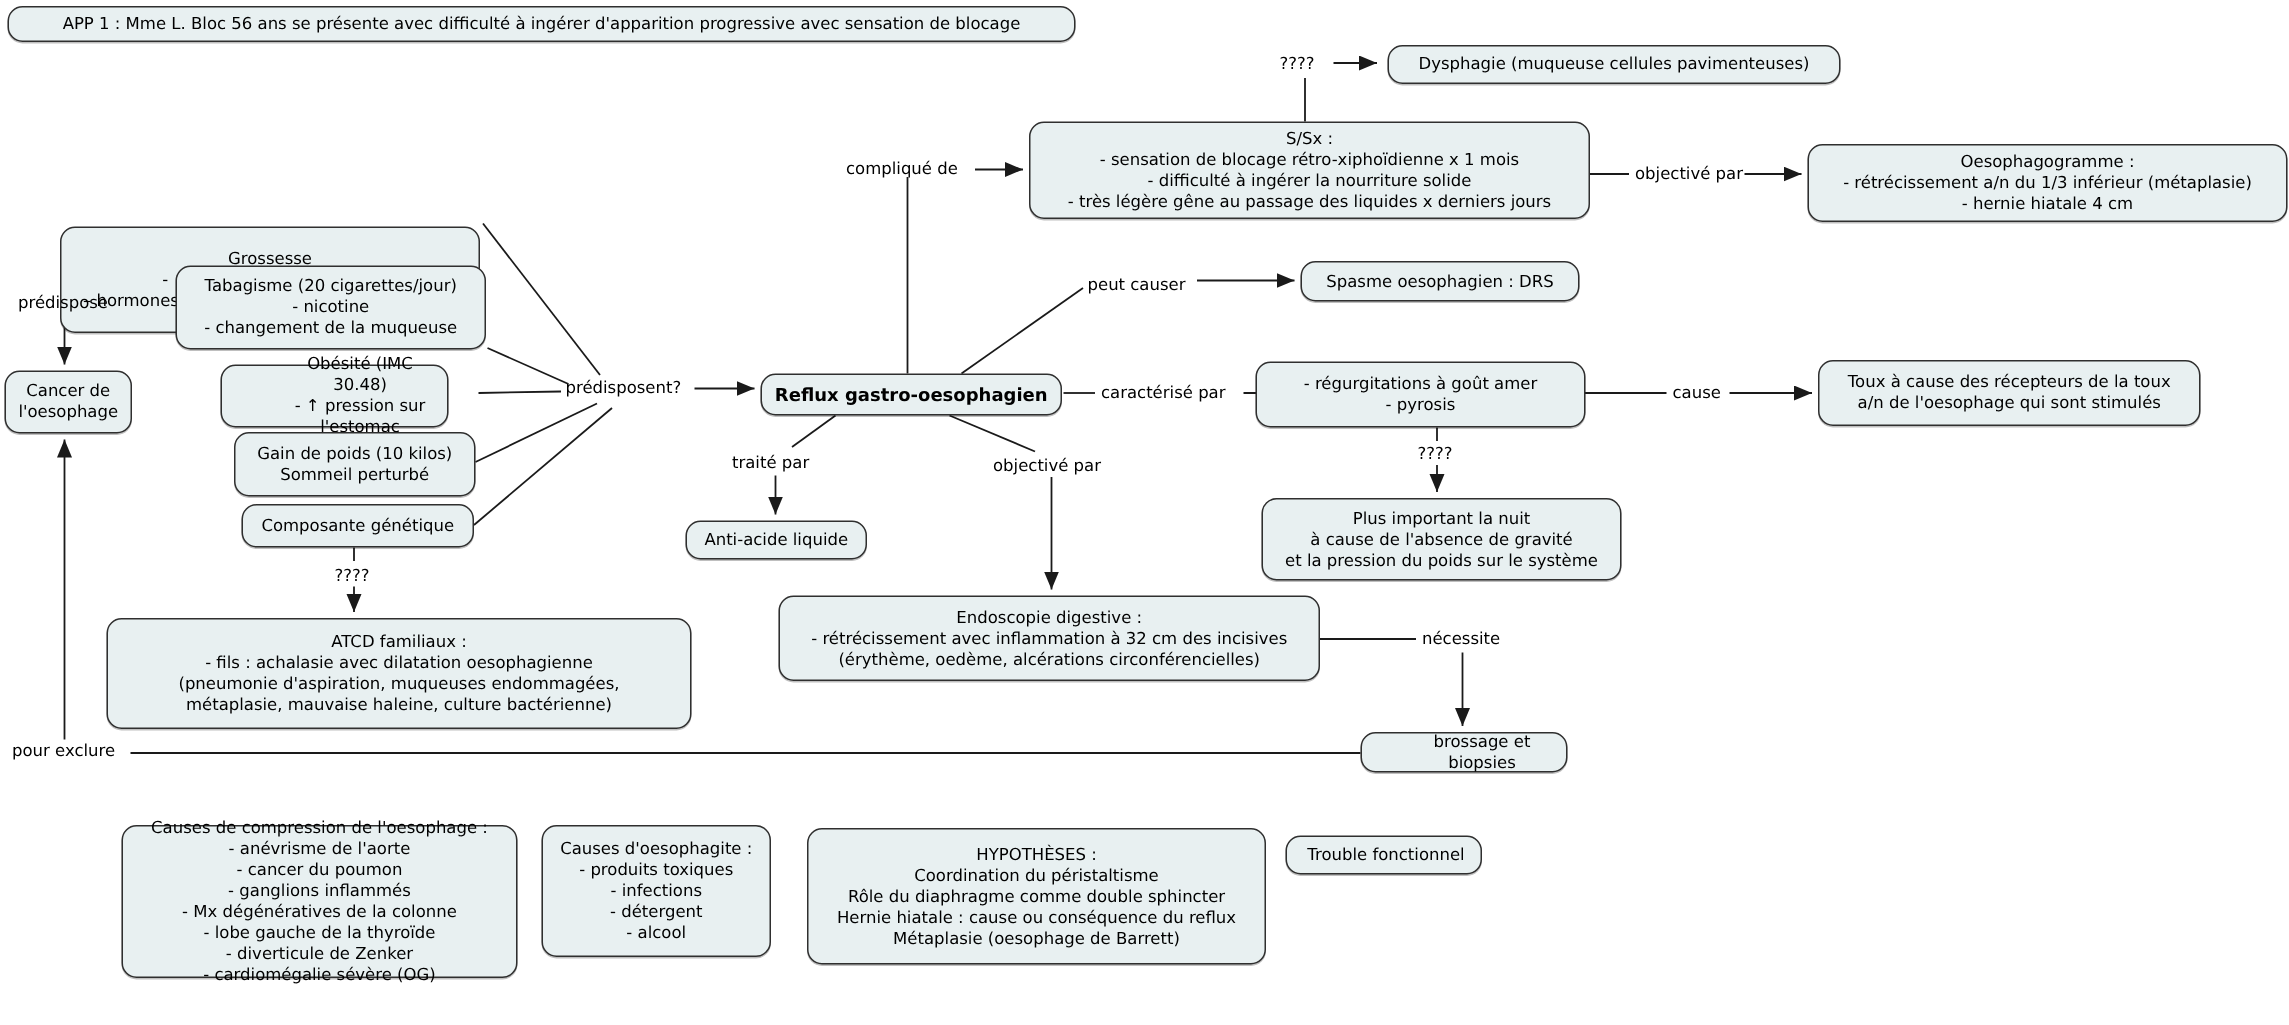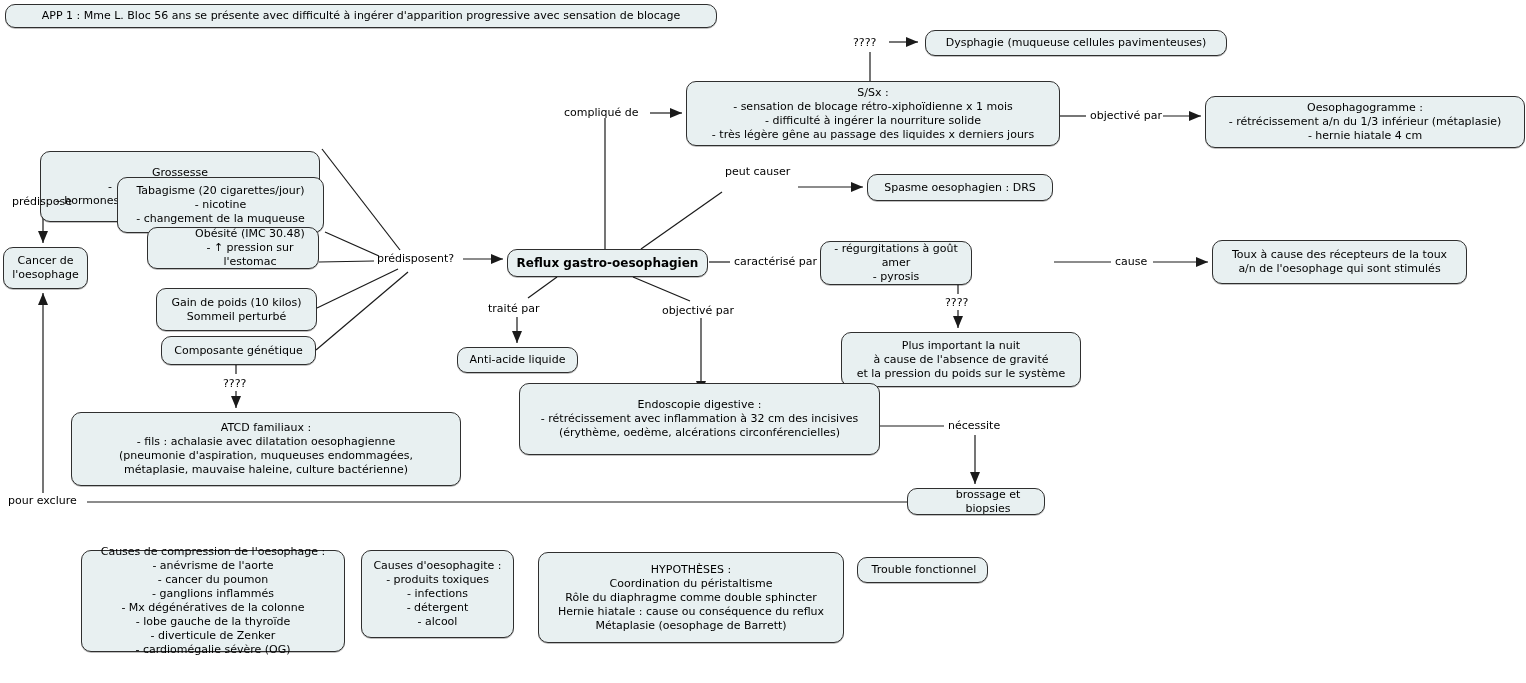--- a/index.html
+++ b/index.html
@@ -98,45 +98,45 @@
 - ↑ pression sur l'estomac
 – hormones font une relâche musculaire lisse</div>
 
   <div class="node" style="left:117px;top:177px;width:207px;height:56px;">Tabagisme (20 cigarettes/jour)
 - nicotine
 - changement de la muqueuse</div>
 
   <div class="node" style="left:3px;top:247px;width:85px;height:42px;">Cancer de
 l'oesophage</div>
 
-  <div class="node" style="left:147px;top:227px;width:172px;height:42px;padding-left:42px;">Obésité (IMC 30.48)
+  <div class="node" style="left:147px;top:243px;width:152px;height:42px;padding-left:42px;">Obésité (IMC 30.48)
 - ↑ pression sur l'estomac</div>
 
   <div class="node" style="left:156px;top:288px;width:161px;height:43px;">Gain de poids (10 kilos)
 Sommeil perturbé</div>
 
   <div class="node" style="left:161px;top:336px;width:155px;height:29px;">Composante génétique</div>
 
   <div class="node bold" style="left:507px;top:249px;width:201px;height:28px;text-align:right;">Reflux gastro-oesophagien</div>
 
-  <div class="node" style="left:820px;top:241px;width:152px;height:44px;">- régurgitations à goût amer
+  <div class="node" style="left:837px;top:241px;width:220px;height:44px;">- régurgitations à goût amer
 - pyrosis</div>
 
   <div class="node" style="left:1212px;top:240px;width:255px;height:44px;">Toux à cause des récepteurs de la toux
 a/n de l'oesophage qui sont stimulés</div>
 
   <div class="node" style="left:867px;top:174px;width:186px;height:27px;">Spasme oesophagien : DRS</div>
 
   <div class="node" style="left:841px;top:332px;width:240px;height:55px;">Plus important la nuit
 à cause de l'absence de gravité
 et la pression du poids sur le système</div>
 
   <div class="node" style="left:457px;top:347px;width:121px;height:26px;">Anti-acide liquide</div>
 
-  <div class="node" style="left:519px;top:383px;width:361px;height:72px;">Endoscopie digestive :
+  <div class="node" style="left:519px;top:397px;width:361px;height:57px;">Endoscopie digestive :
 - rétrécissement avec inflammation à 32 cm des incisives
 (érythème, oedème, alcérations circonférencielles)</div>
 
   <div class="node" style="left:907px;top:488px;width:138px;height:27px;padding-left:32px;">brossage et biopsies</div>
 
   <div class="node" style="left:71px;top:412px;width:390px;height:74px;">ATCD familiaux :
 - fils : achalasie avec dilatation oesophagienne
 (pneumonie d'aspiration, muqueuses endommagées,
 métaplasie, mauvaise haleine, culture bactérienne)</div>
 
@@ -166,21 +166,21 @@
   <div class="lbl" style="left:853px;top:36px;">????</div>
 
   <div class="lbl" style="left:564px;top:106px;">compliqué de</div>
 
   <div class="lbl" style="left:1090px;top:109px;">objectivé par</div>
 
   <div class="lbl" style="left:12px;top:195px;">prédispose</div>
 
   <div class="lbl" style="left:377px;top:252px;">prédisposent?</div>
 
-  <div class="lbl" style="left:725px;top:165px;">peut causer</div>
+  <div class="lbl" style="left:725px;top:183px;">peut causer</div>
 
   <div class="lbl" style="left:734px;top:255px;">caractérisé par</div>
 
   <div class="lbl" style="left:1115px;top:255px;">cause</div>
 
   <div class="lbl" style="left:945px;top:296px;">????</div>
 
   <div class="lbl" style="left:488px;top:302px;">traité par</div>
 
   <div class="lbl" style="left:662px;top:304px;">objectivé par</div>

